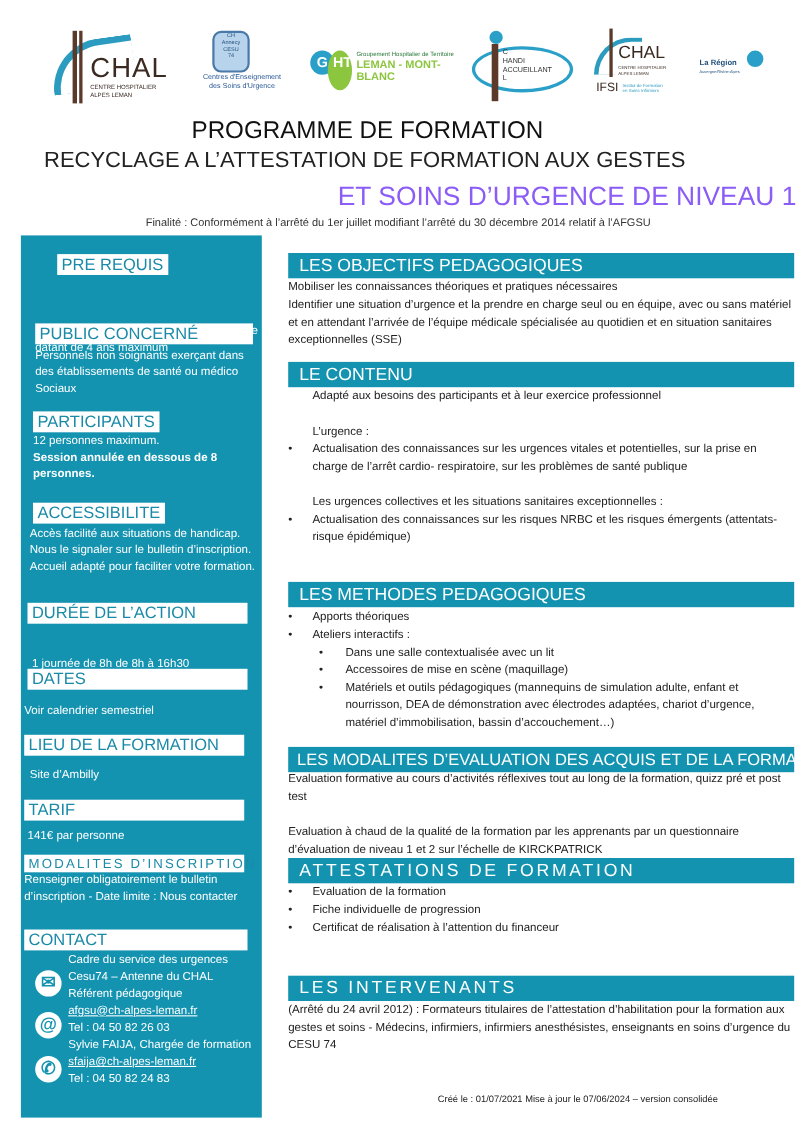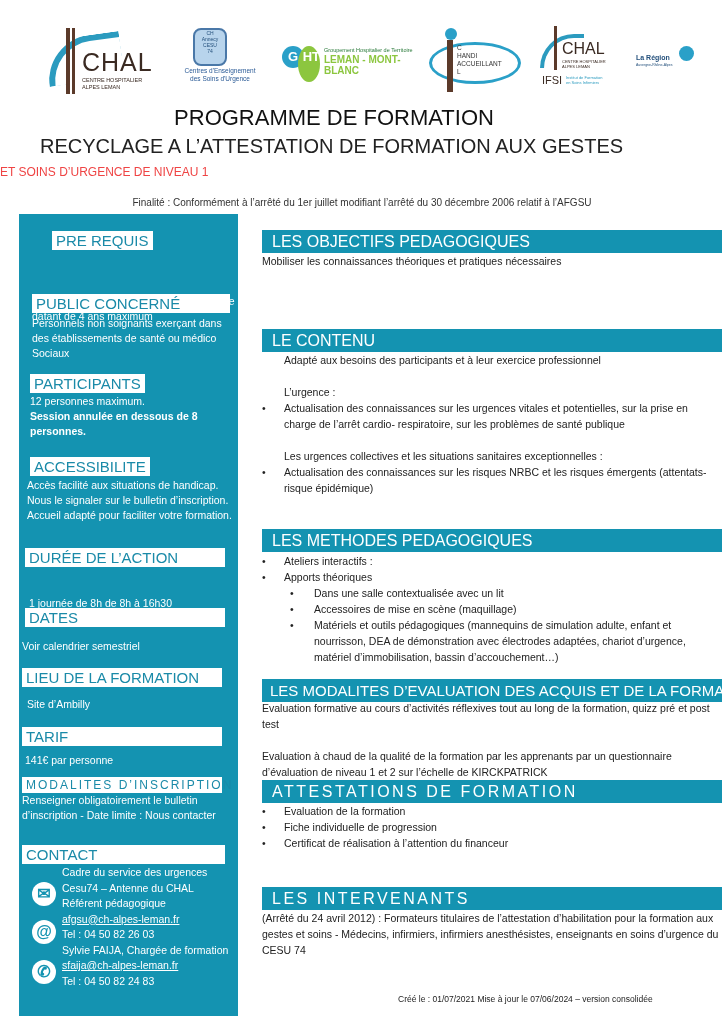--- a/index.html
+++ b/index.html
@@ -42,21 +42,21 @@
   .ifsi .ifsiword { position: absolute; left: 4px; top: 52px; font-size: 11px; color: #3a2a22; }
   .ifsi .ifsisub { position: absolute; left: 28px; top: 53px; font-size: 4px; color: #2b9bbf; line-height: 5px; }
   
   .region { left: 636px; width: 70px; }
   .region .rt { position: absolute; left: 0; top: 32px; font-size: 7px; font-weight: bold; color: #24507c; }
   .region .rs { position: absolute; left: 0; top: 41px; font-size: 3.5px; color: #24507c; }
   .region .dot { position: absolute; left: 43px; top: 24px; width: 15px; height: 15px; border-radius: 50%; background: #2aa0c8; }
 
   .title1 { position: absolute; top: 105px; left: 0; width: 668px; text-align: center; font-size: 22px; color: #111; }
   .title2 { position: absolute; top: 135px; left: 0; width: 724px; padding-left: 40px; box-sizing: border-box; font-size: 20px; color: #222; white-space: nowrap; }
-  .title3 { position: absolute; top: 165px; left: 0; width: 724px; text-align: left; font-size: 12px; color: #ef4444; white-space: nowrap; }
+  .title3 { position: absolute; top: 165px; left: 0; width: 724px; text-align: right; font-size: 24px; color: #8b5cf6; white-space: nowrap; }
   .finalite { position: absolute; top: 197px; left: 0; width: 724px; text-align: center; font-size: 10px; color: #333; }
 
   
   .panel { position: absolute; left: 19px; top: 214px; width: 219px; height: 802px; background: #1493b1; color: #fff; }
   .ph { position: absolute; background: #fff; color: #1a8aa8; font-size: 15px; line-height: 19px; padding: 0 4px; white-space: nowrap; }
   .pt { position: absolute; color: #fff; font-size: 10.5px; line-height: 15px; }
   .ph.spaced { font-size: 12.5px; letter-spacing: 2px; }
   .ic { position: absolute; width: 24px; height: 24px; border-radius: 50%; background: #fff; color: #1493b1; text-align: center; line-height: 24px; font-size: 16px; font-weight: bold; }
   .u { text-decoration: underline; }
 
@@ -121,21 +121,21 @@
   <div class="logo region">
     <div class="rt">La Région</div>
     <div class="dot"></div>
     <div class="rs">Auvergne-Rhône-Alpes</div>
   </div>
 </div>
 
 <div class="title1">PROGRAMME DE FORMATION</div>
 <div class="title2">RECYCLAGE A L’ATTESTATION DE FORMATION AUX GESTES</div>
 <div class="title3">ET SOINS D’URGENCE DE NIVEAU 1</div>
-<div class="finalite">Finalité :   Conformément à l’arrêté du 1er juillet modifiant l’arrêté du 30 décembre 2006 relatif à l’AFGSU</div>
+<div class="finalite">Finalité :   Conformément à l’arrêté du 1er juillet modifiant l’arrêté du 30 décembre 2014 relatif à l’AFGSU</div>
 
 <div class="panel">
   <div class="ph" style="left:13px;top:17px;margin-left:20px;">PRE REQUIS</div>
   <div class="pt" style="left:13px;top:36px;width:205px;margin-top:44px;">Etre titulaire d’un AFGSU ou d’un recyclage datant de 4 ans maximum</div>
 
   <div class="ph" style="left:13px;top:80px;width:190px;">PUBLIC  CONCERNÉ</div>
   <div class="pt" style="left:13px;top:102px;width:208px;"> Personnels non soignants exerçant dans des établissements de santé ou médico Sociaux</div>
 
   <div class="ph" style="left:11px;top:160px;">PARTICIPANTS</div>
   <div class="pt" style="left:11px;top:180px;width:205px;">
@@ -173,37 +173,38 @@
     <div>Tel : 04 50 82 26 03</div>
     <div style="white-space:nowrap;"> Sylvie FAIJA, Chargée de formation</div>
     <div class="u">sfaija@ch-alpes-leman.fr</div>
     <div>Tel : 04 50 82 24 83</div>
   </div>
 </div>
 
 <div class="sh" style="top:230px;">LES OBJECTIFS PEDAGOGIQUES</div>
 <div class="st" style="top:253px;">
   <p>Mobiliser les connaissances théoriques et pratiques nécessaires</p>
+  <p>Identifier une situation d’urgence et la prendre en charge seul ou en équipe, avec ou sans matériel et en attendant l’arrivée de l’équipe médicale spécialisée au quotidien et en situation sanitaires exceptionnelles (SSE)</p>
 </div>
 
 <div class="sh" style="top:329px;">LE CONTENU</div>
 <div class="st" style="top:352px;">
   <p class="ind">Adapté aux besoins des participants et à leur exercice professionnel</p>
   <div class="gap"></div>
   <p class="ind">L’urgence :</p>
   <p class="bl">Actualisation des connaissances sur les urgences vitales et potentielles, sur la prise en charge de l’arrêt cardio- respiratoire, sur les problèmes de santé publique</p>
   <div class="gap"></div>
   <p class="ind">Les urgences collectives et les situations sanitaires exceptionnelles :</p>
   <p class="bl">Actualisation des connaissances sur les risques NRBC et les risques émergents (attentats- risque épidémique)</p>
 </div>
 
 <div class="sh" style="top:529px;">LES METHODES PEDAGOGIQUES</div>
 <div class="st" style="top:553px;">
+  <p class="bl">Apports théoriques</p>
   <p class="bl">Ateliers interactifs :</p>
-  <p class="bl">Apports théoriques</p>
   <p class="bl2"> Dans une salle contextualisée avec un lit</p>
   <p class="bl2">Accessoires de mise en scène (maquillage)</p>
   <p class="bl2">Matériels et outils pédagogiques (mannequins de simulation adulte, enfant et nourrisson, DEA de démonstration avec électrodes adaptées, chariot d’urgence, matériel d’immobilisation, bassin d’accouchement…)</p>
 </div>
 
 <div class="sh" style="top:679px;padding-left:8px;font-size:15px;">LES MODALITES D’EVALUATION DES ACQUIS ET DE LA FORMATION</div>
 <div class="st" style="top:700px;">
   <p>Evaluation formative au cours d’activités réflexives tout au long de la formation, quizz pré et post test</p>
   <div class="gap"></div>
   <p>Evaluation à chaud de la qualité de la formation par les apprenants par un questionnaire d’évaluation de niveau 1 et 2 sur l’échelle de KIRCKPATRICK</p>

